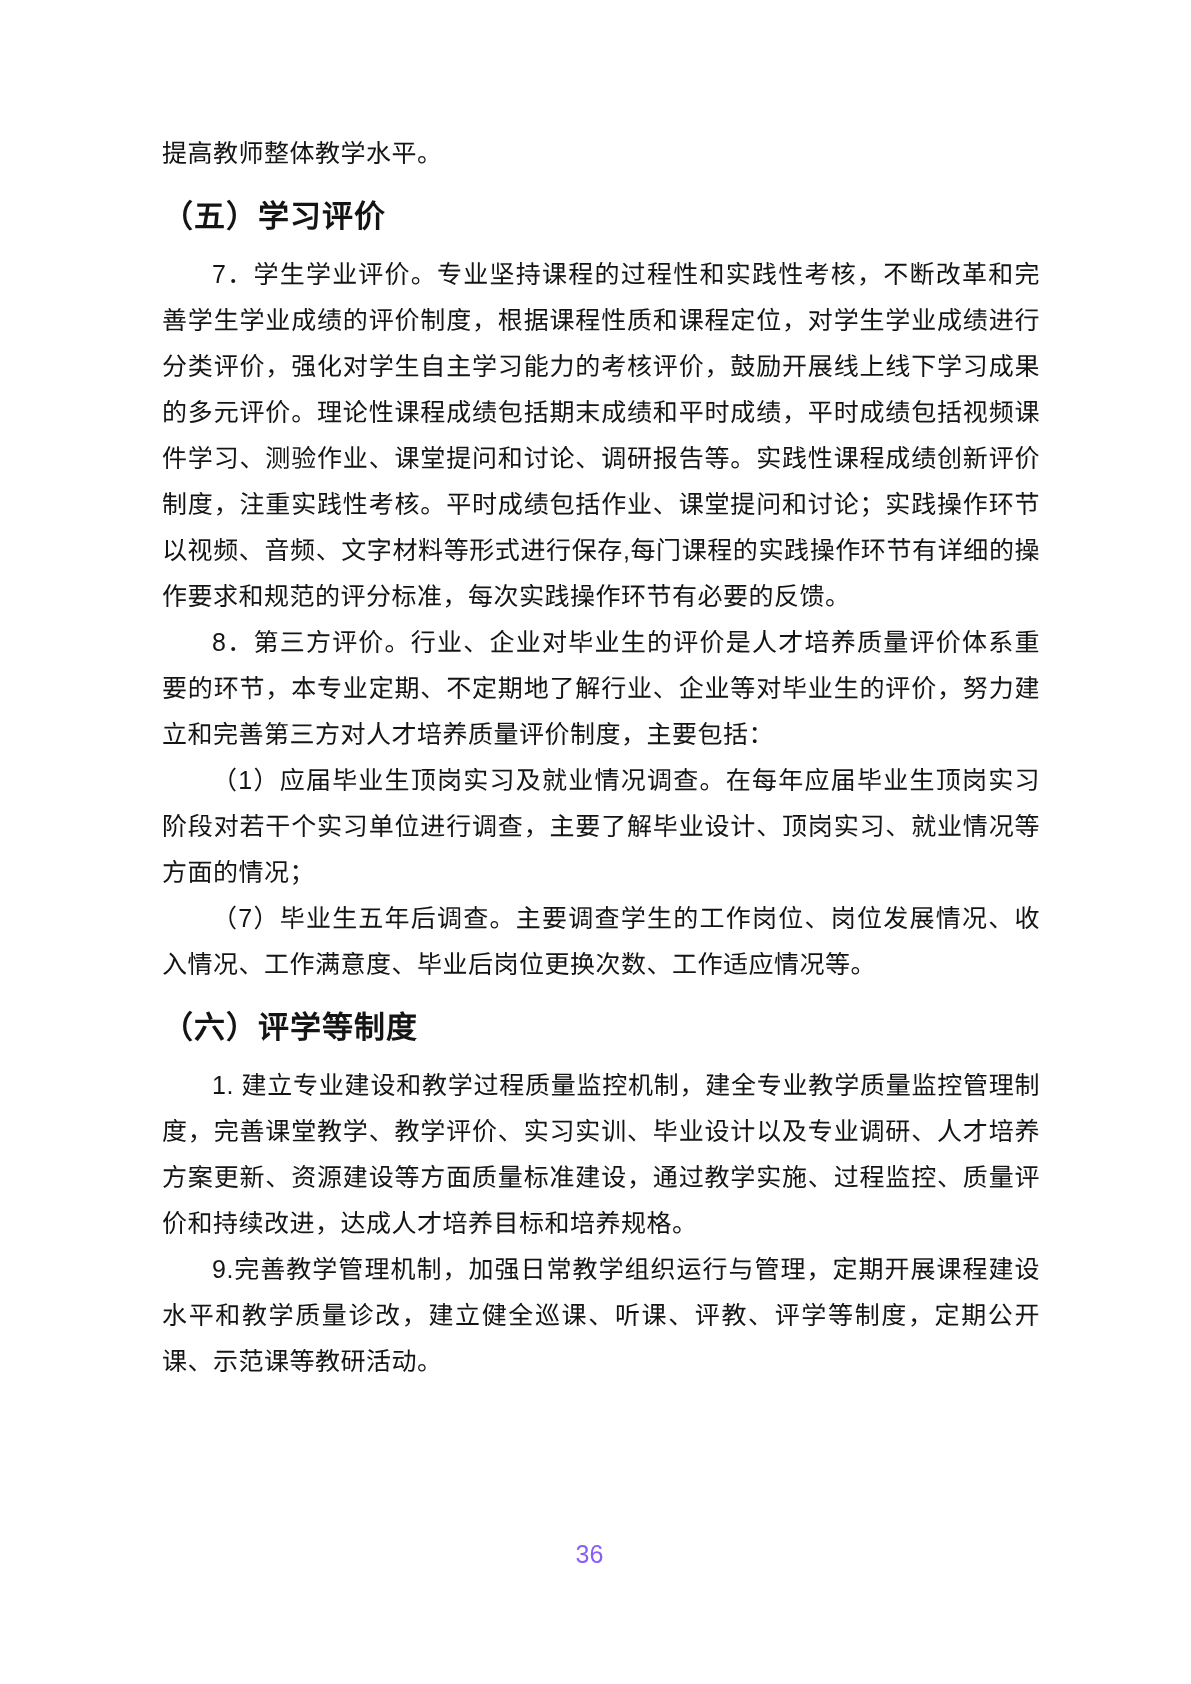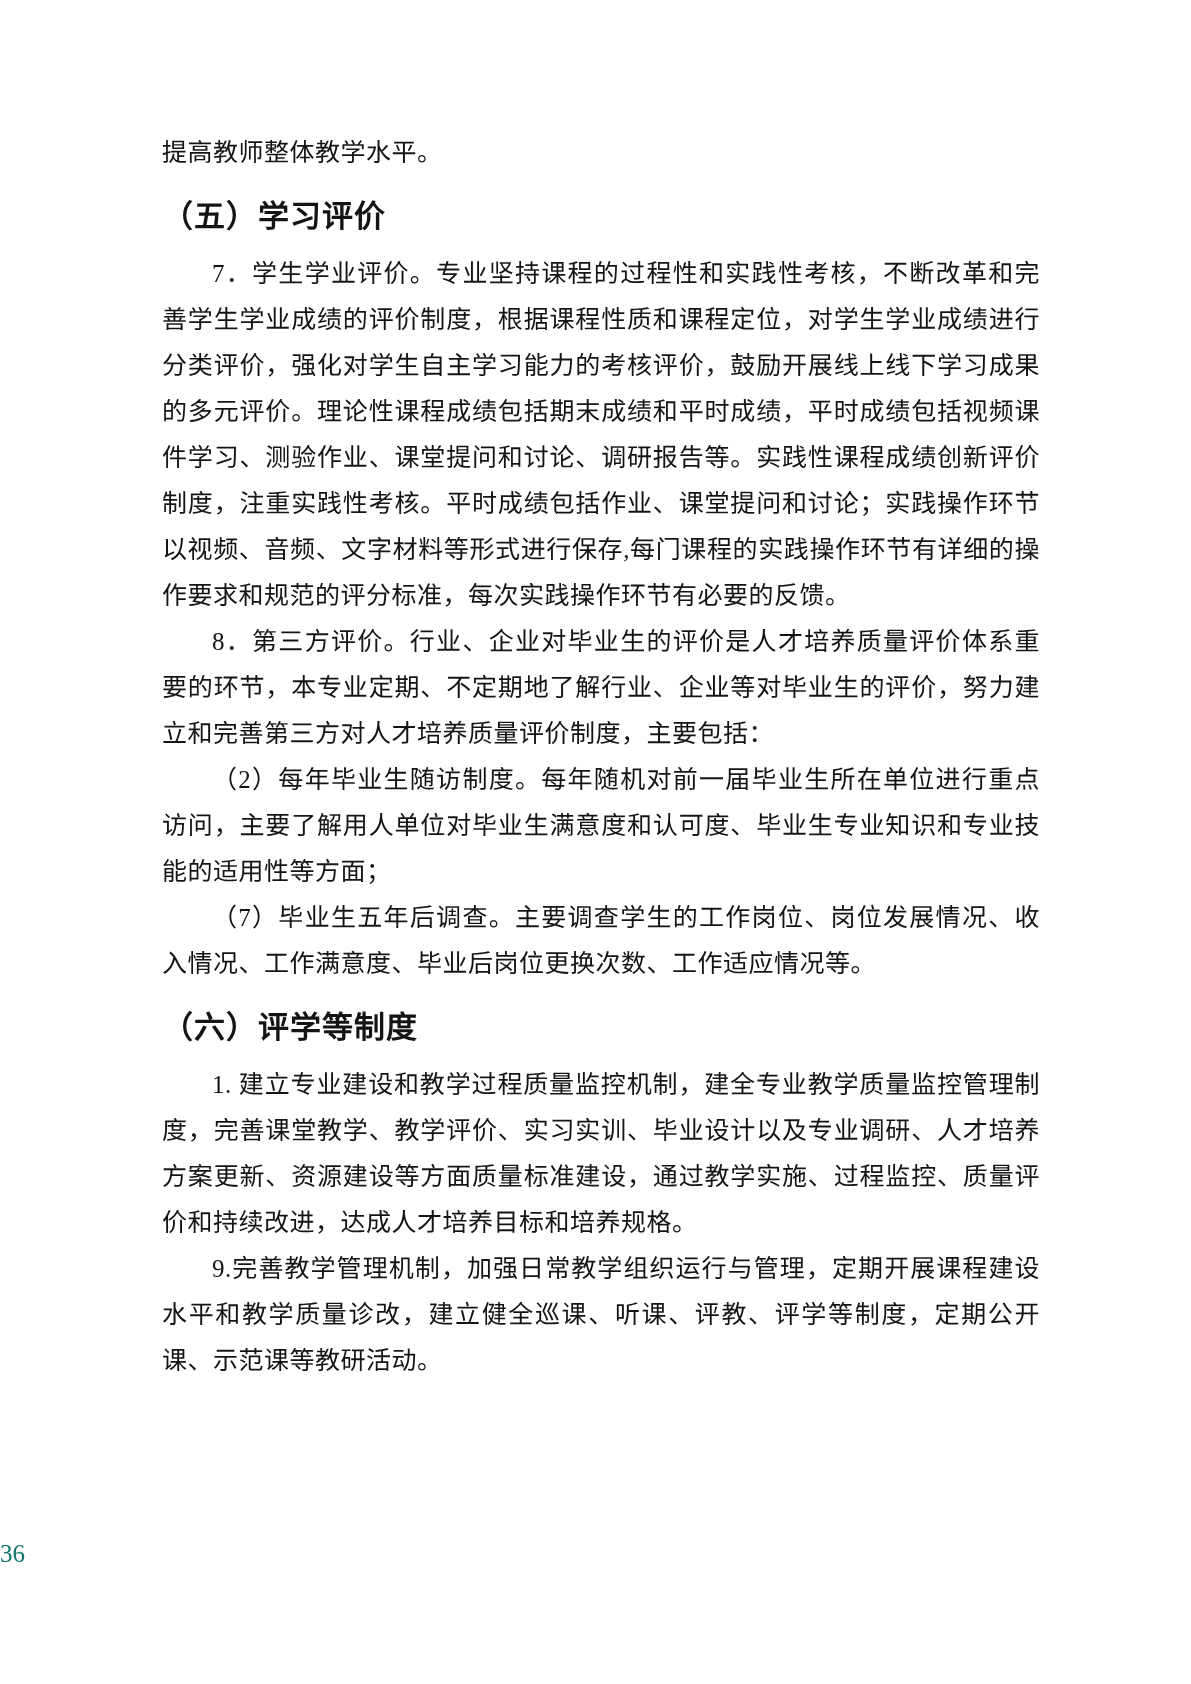--- a/index.html
+++ b/index.html
@@ -2,21 +2,21 @@
 <html lang="zh-CN"><head>
 <meta charset="utf-8">
 <style>
   html, body { margin: 0; padding: 0; background: #ffffff; }
   .page {
     position: relative;
     width: 1191px;
     height: 1684px;
     background: #ffffff;
     color: #141414;
-    font-family: Liberation Serif, serif;
+    font-family: Liberation Sans, sans-serif;
     overflow: hidden;
   }
   .content {
     position: absolute;
     left: 162px;
     top: 130px;
     width: 878px;
   }
   .content p {
     margin: 0;
@@ -32,40 +32,41 @@
     font-size: 31px;
     line-height: 48px;
     font-weight: bold;
     letter-spacing: 1px;
   }
   .page-number {
     position: absolute;
     left: 0;
     right: 12px;
     top: 1540px;
+    text-align: center;
     font-size: 25px;
-    color: #0f766e;
+    color: #8b5cf6;
   }
 </style>
 </head>
 <body>
 
 <div class="page">
   <div class="content">
 
     <p class="no-indent">提高教师整体教学水平。</p>
 
     <h2>（五）学习评价</h2>
 
     <p>7．学生学业评价。专业坚持课程的过程性和实践性考核，不断改革和完善学生学业成绩的评价制度，根据课程性质和课程定位，对学生学业成绩进行分类评价，强化对学生自主学习能力的考核评价，鼓励开展线上线下学习成果的多元评价。理论性课程成绩包括期末成绩和平时成绩，平时成绩包括视频课件学习、测验作业、课堂提问和讨论、调研报告等。实践性课程成绩创新评价制度，注重实践性考核。平时成绩包括作业、课堂提问和讨论；实践操作环节以视频、音频、文字材料等形式进行保存,每门课程的实践操作环节有详细的操作要求和规范的评分标准，每次实践操作环节有必要的反馈。</p>
 
     <p>8．第三方评价。行业、企业对毕业生的评价是人才培养质量评价体系重要的环节，本专业定期、不定期地了解行业、企业等对毕业生的评价，努力建立和完善第三方对人才培养质量评价制度，主要包括：</p>
 
+    <p>（1）应届毕业生顶岗实习及就业情况调查。在每年应届毕业生顶岗实习阶段对若干个实习单位进行调查，主要了解毕业设计、顶岗实习、就业情况等方面的情况；</p>
 
-    <p>（2）每年毕业生随访制度。每年随机对前一届毕业生所在单位进行重点访问，主要了解用人单位对毕业生满意度和认可度、毕业生专业知识和专业技能的适用性等方面；</p>
 
     <p>（7）毕业生五年后调查。主要调查学生的工作岗位、岗位发展情况、收入情况、工作满意度、毕业后岗位更换次数、工作适应情况等。</p>
 
     <h2>（六）评学等制度</h2>
 
     <p>1. 建立专业建设和教学过程质量监控机制，建全专业教学质量监控管理制度，完善课堂教学、教学评价、实习实训、毕业设计以及专业调研、人才培养方案更新、资源建设等方面质量标准建设，通过教学实施、过程监控、质量评价和持续改进，达成人才培养目标和培养规格。</p>
 
     <p>9.完善教学管理机制，加强日常教学组织运行与管理，定期开展课程建设水平和教学质量诊改，建立健全巡课、听课、评教、评学等制度，定期公开课、示范课等教研活动。</p>
 
   </div>

